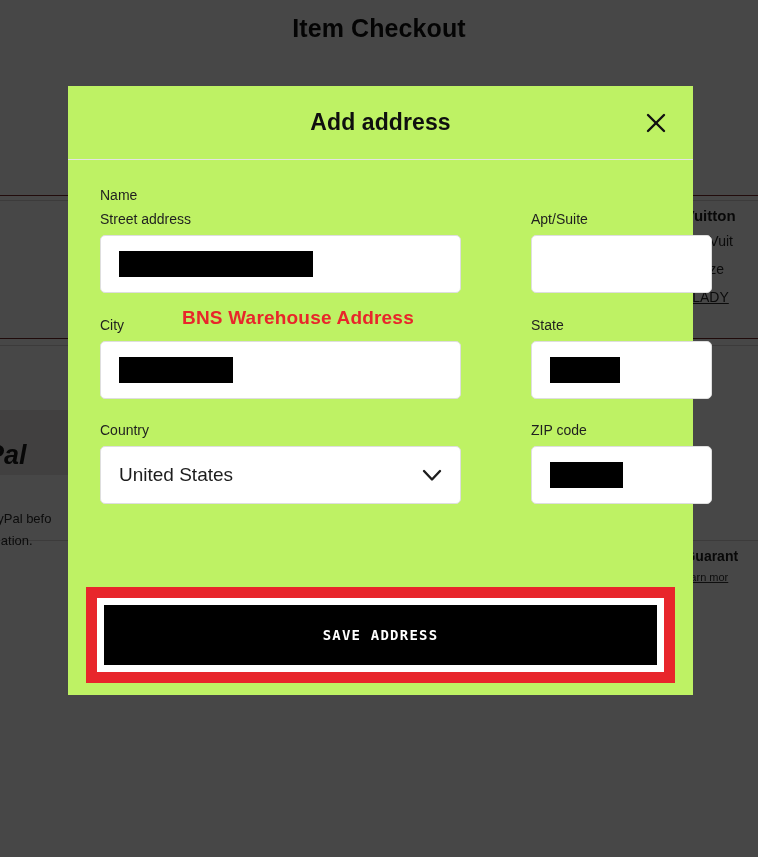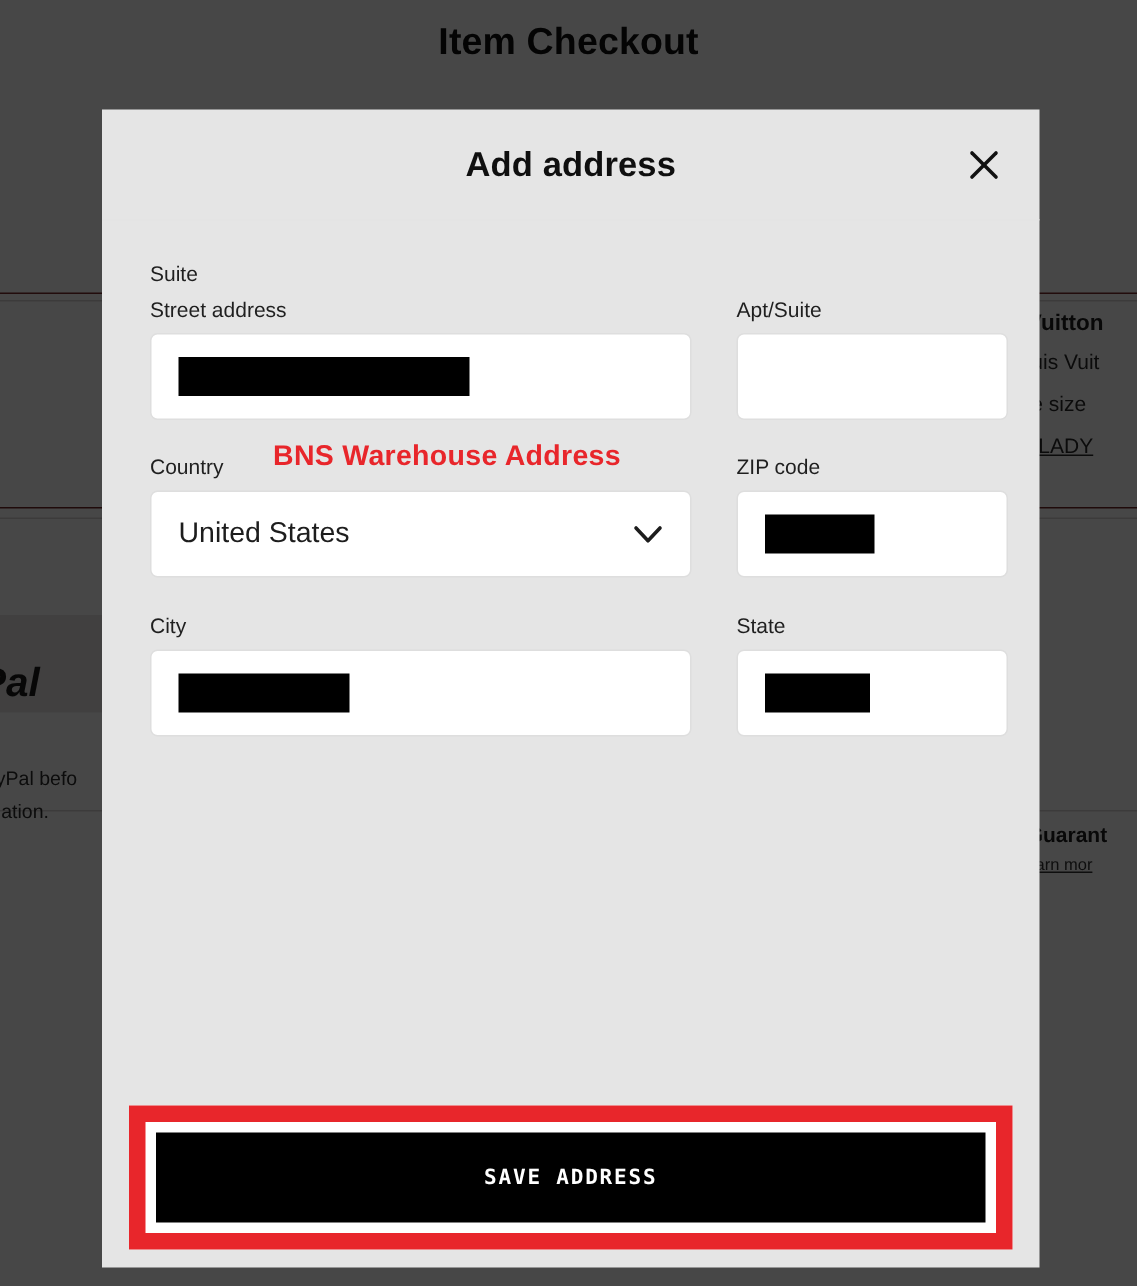--- a/index.html
+++ b/index.html
@@ -100,23 +100,23 @@
   
   .scrim {
     position: absolute; inset: 0;
     background: rgba(0,0,0,0.72);
     z-index: 5;
   }
 
   
   .modal {
     position: absolute;
-    left: 68px; top: 73px;
-    width: 625px; height: 772px;
-    background: #e5e5e5;
+    left: 68px; top: 86px;
+    width: 625px; height: 609px;
+    background: #bef264;
     z-index: 10;
     display: flex;
     flex-direction: column;
   }
   .modal-header {
     position: relative;
     height: 74px;
     flex: 0 0 74px;
     border-bottom: 1px solid #e4e4e4;
     display: flex;
@@ -166,21 +166,21 @@
     background: #000000;
     height: 26px;
     border-radius: 0;
   }
 
   .row {
     display: flex;
     gap: 30px;
   }
   .col-left { width: 361px; flex: 0 0 361px; }
-  .col-right { width: 181px; flex: 0 0 181px; }
+  .col-right { width: 181px; flex: 0 0 181px; margin-left: 40px; }
 
   .fieldgroup { margin-bottom: 0; }
 
   .annot {
     color: #e8262b;
     font-weight: bold;
     font-size: 24px;
     white-space: nowrap;
     letter-spacing: 0.2px;
   }
@@ -295,34 +295,49 @@
         <svg width="22" height="22" viewBox="0 0 22 22">
           <line x1="3" y1="3" x2="19" y2="19" stroke="#111" stroke-width="2.4" stroke-linecap="round"></line>
           <line x1="19" y1="3" x2="3" y2="19" stroke="#111" stroke-width="2.4" stroke-linecap="round"></line>
         </svg>
       </button>
     </div>
 
     <div class="modal-body">
 
       <div class="fieldgroup">
-        <div class="field-label">Suite</div>
+        <div class="field-label">Name</div>
       </div>
 
       <div class="row" style="position:relative;">
         <div class="col-left">
           <div class="field-label">Street address</div>
           <div class="input-box">
             <div class="redact" style="width:194px;"></div>
           </div>
           <div class="annot annot-below">BNS Warehouse Address</div>
         </div>
         <div class="col-right">
           <div class="field-label">Apt/Suite</div>
           <div class="input-box"></div>
+        </div>
+      </div>
+
+      <div class="row" style="margin-top:24px;">
+        <div class="col-left">
+          <div class="field-label">City</div>
+          <div class="input-box">
+            <div class="redact" style="width:114px;"></div>
+          </div>
+        </div>
+        <div class="col-right">
+          <div class="field-label">State</div>
+          <div class="input-box">
+            <div class="redact" style="width:70px;"></div>
+          </div>
         </div>
       </div>
 
       <div class="row" style="margin-top:23px;">
         <div class="col-left">
           <div class="field-label">Country</div>
           <div class="select-box">
             <span class="select-value">United States</span>
             <svg class="chev" width="20" height="13" viewBox="0 0 20 13">
               <polyline points="2,2 10,10.5 18,2" fill="none" stroke="#1d1d1d" stroke-width="2.4" stroke-linecap="round" stroke-linejoin="round"></polyline>
@@ -330,35 +345,20 @@
           </div>
         </div>
         <div class="col-right">
           <div class="field-label">ZIP code</div>
           <div class="input-box">
             <div class="redact" style="width:73px;"></div>
           </div>
         </div>
       </div>
 
-      <div class="row" style="margin-top:24px;">
-        <div class="col-left">
-          <div class="field-label">City</div>
-          <div class="input-box">
-            <div class="redact" style="width:114px;"></div>
-          </div>
-        </div>
-        <div class="col-right">
-          <div class="field-label">State</div>
-          <div class="input-box">
-            <div class="redact" style="width:70px;"></div>
-          </div>
-        </div>
-      </div>
-
     </div>
 
     <div class="modal-footer">
       <div class="save-highlight">
         <button class="save-btn">SAVE ADDRESS</button>
       </div>
     </div>
 
   </div>
 </div>

